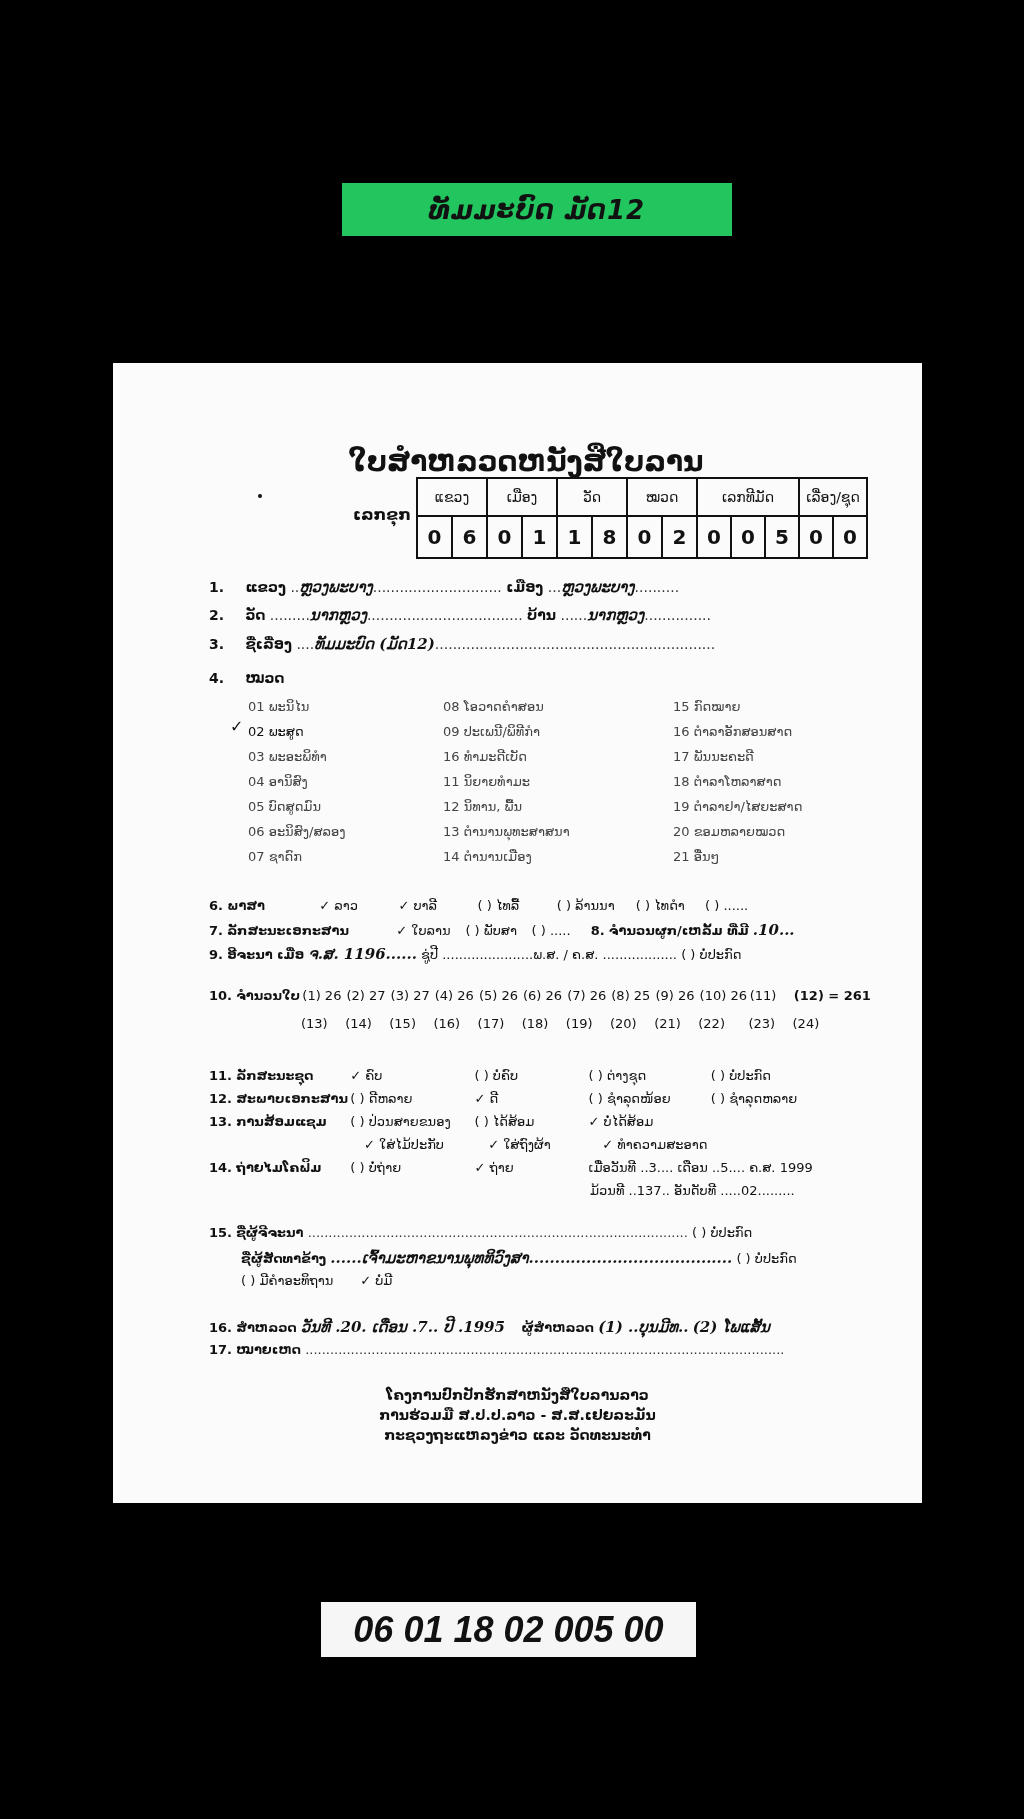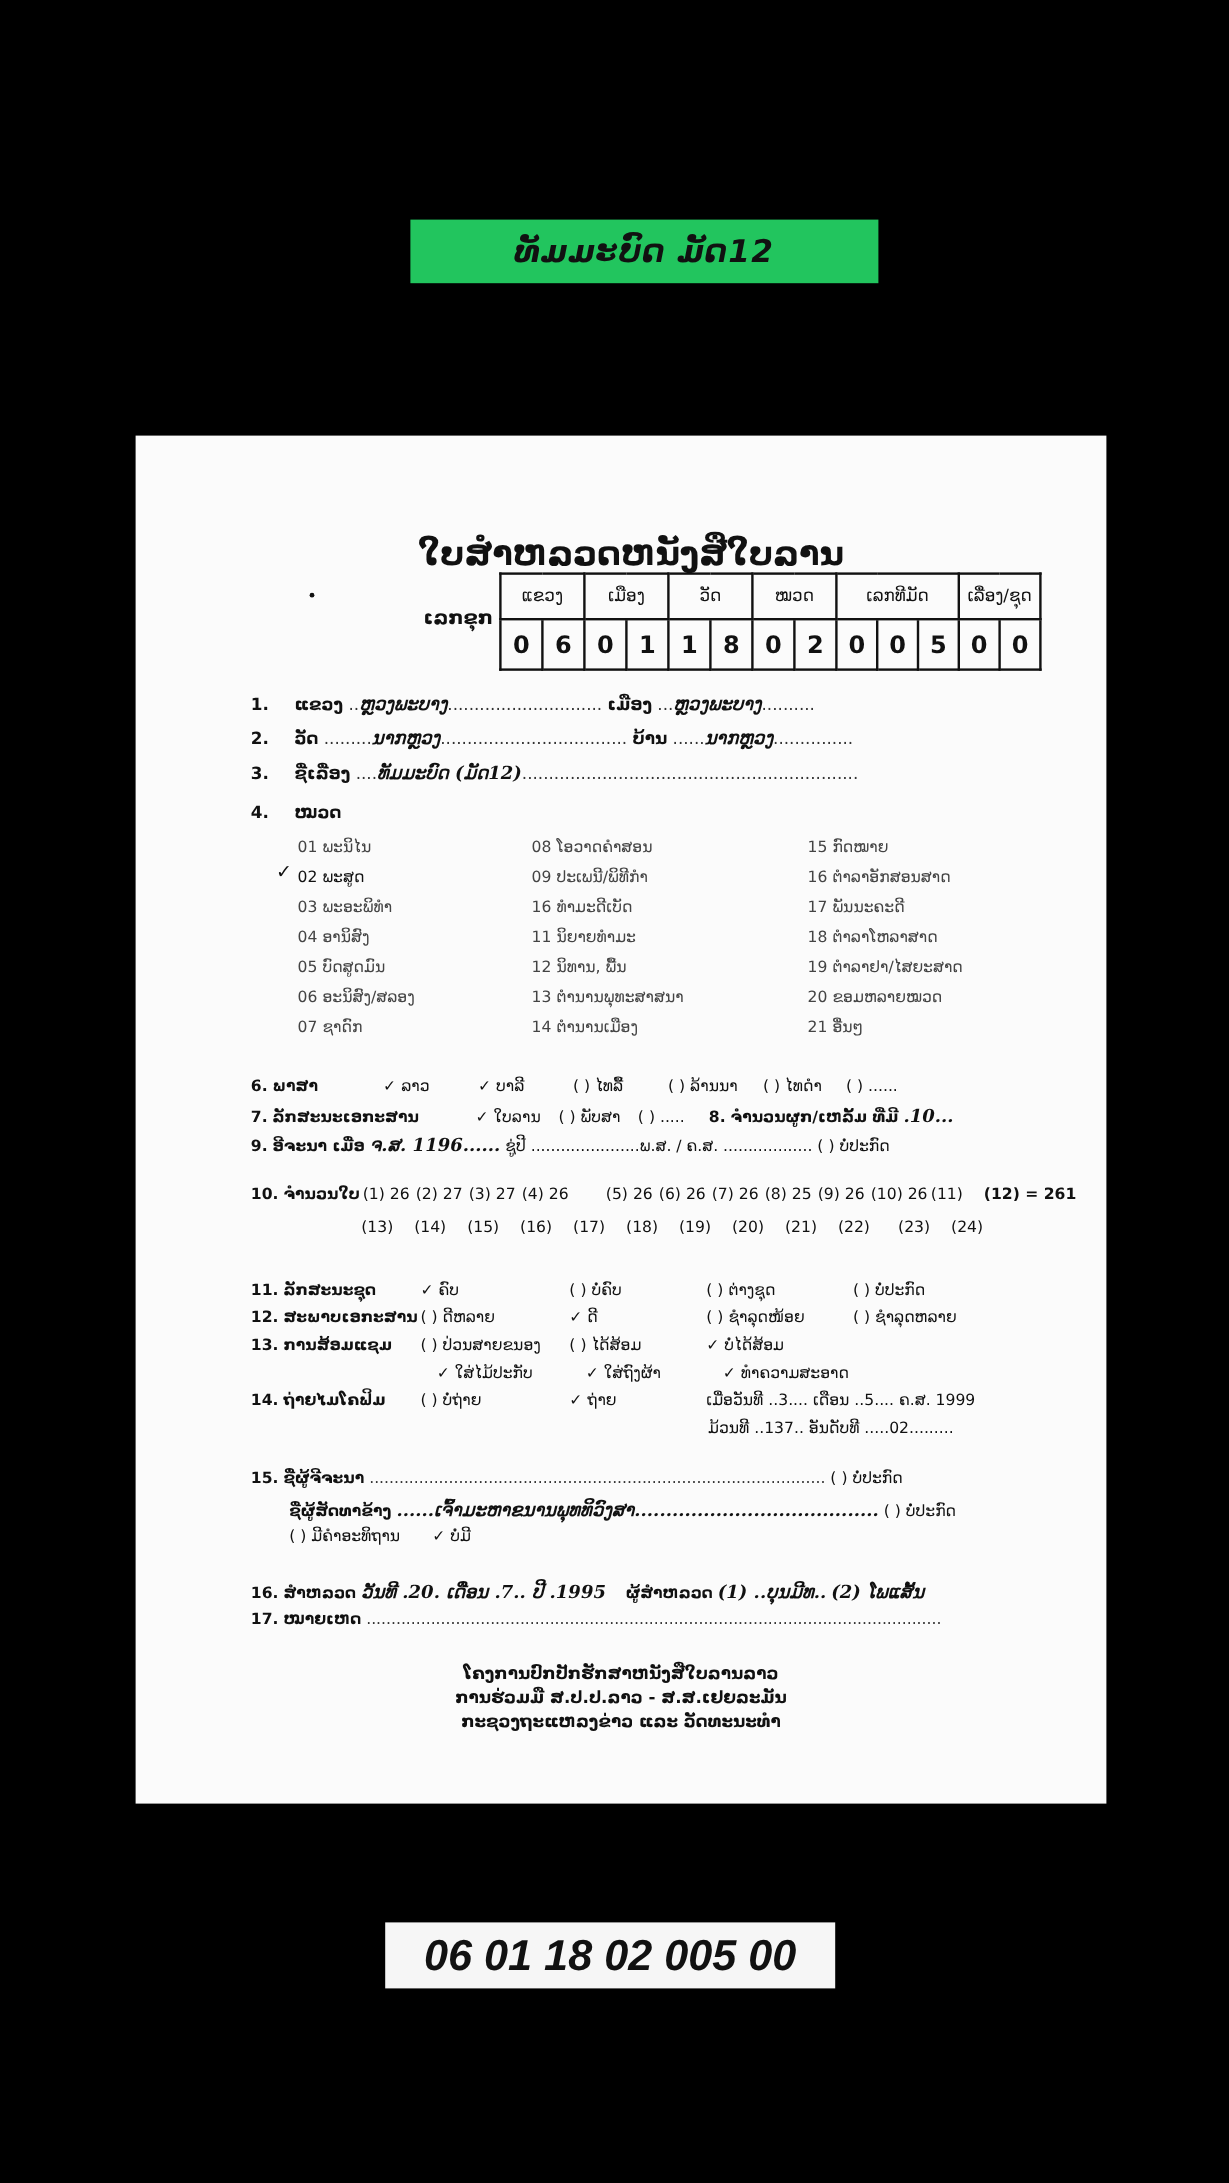--- a/index.html
+++ b/index.html
@@ -152,21 +152,21 @@
     <span>( ) ບໍ່ປະກົດ</span>
   </div>
 
   <div class="row small" style="top:625px;left:96px;">
     <span class="b">10.</span>
     <span class="b" style="display:inline-block;width:62px;">ຈຳນວນໃບ</span>
     <span style="display:inline-block;width:40px;">(1) 26</span>
     <span style="display:inline-block;width:40px;">(2) 27</span>
     <span style="display:inline-block;width:40px;">(3) 27</span>
     <span style="display:inline-block;width:40px;">(4) 26</span>
-    <span style="display:inline-block;width:40px;margin-left:26px;">(5) 26</span>
+    <span style="display:inline-block;width:40px;">(5) 26</span>
     <span style="display:inline-block;width:40px;">(6) 26</span>
     <span style="display:inline-block;width:40px;">(7) 26</span>
     <span style="display:inline-block;width:40px;">(8) 25</span>
     <span style="display:inline-block;width:40px;">(9) 26</span>
     <span style="display:inline-block;width:46px;">(10) 26</span>
     <span style="display:inline-block;width:40px;">(11)</span>
     <span class="b">(12) = 261</span>
   </div>
   <div class="row small" style="top:653px;left:188px;word-spacing:0;">
     <span style="display:inline-block;width:40px;">(13)</span>

